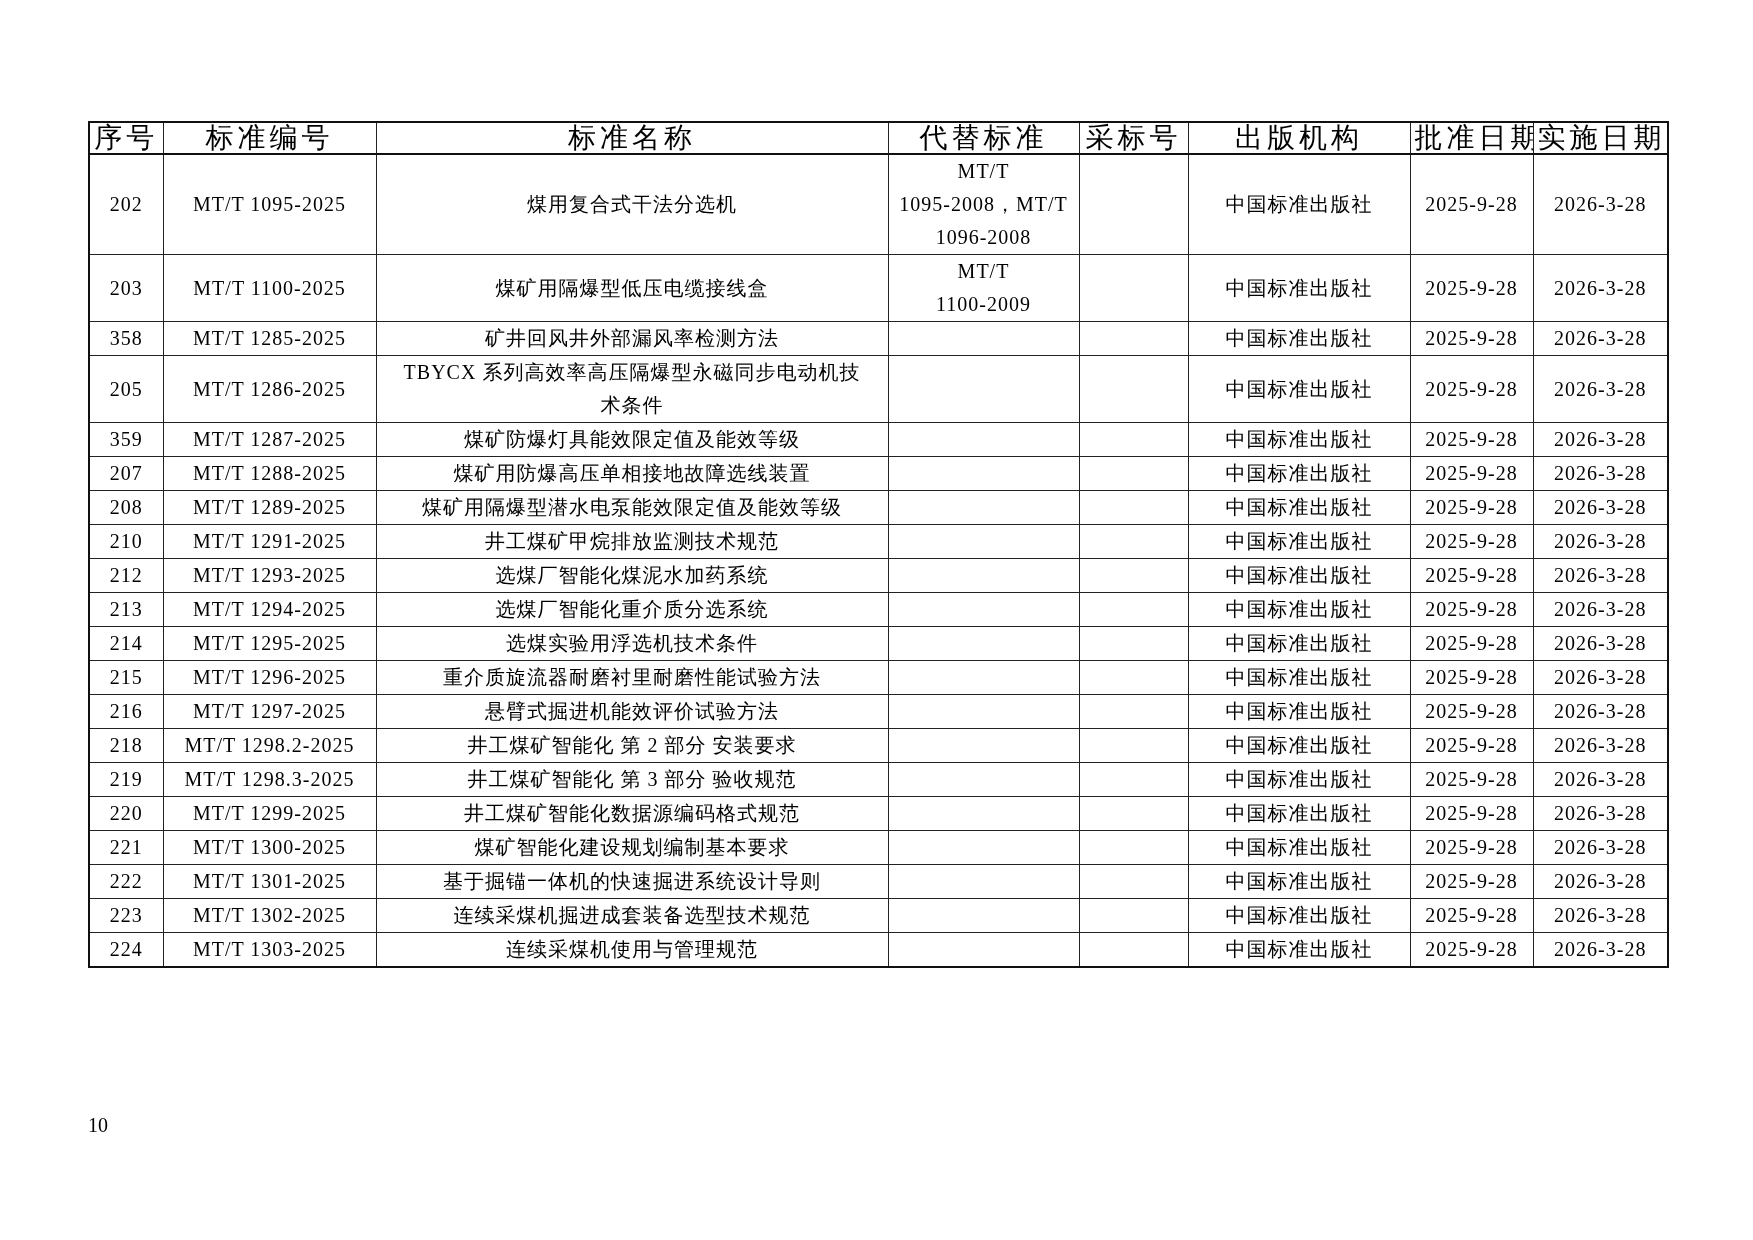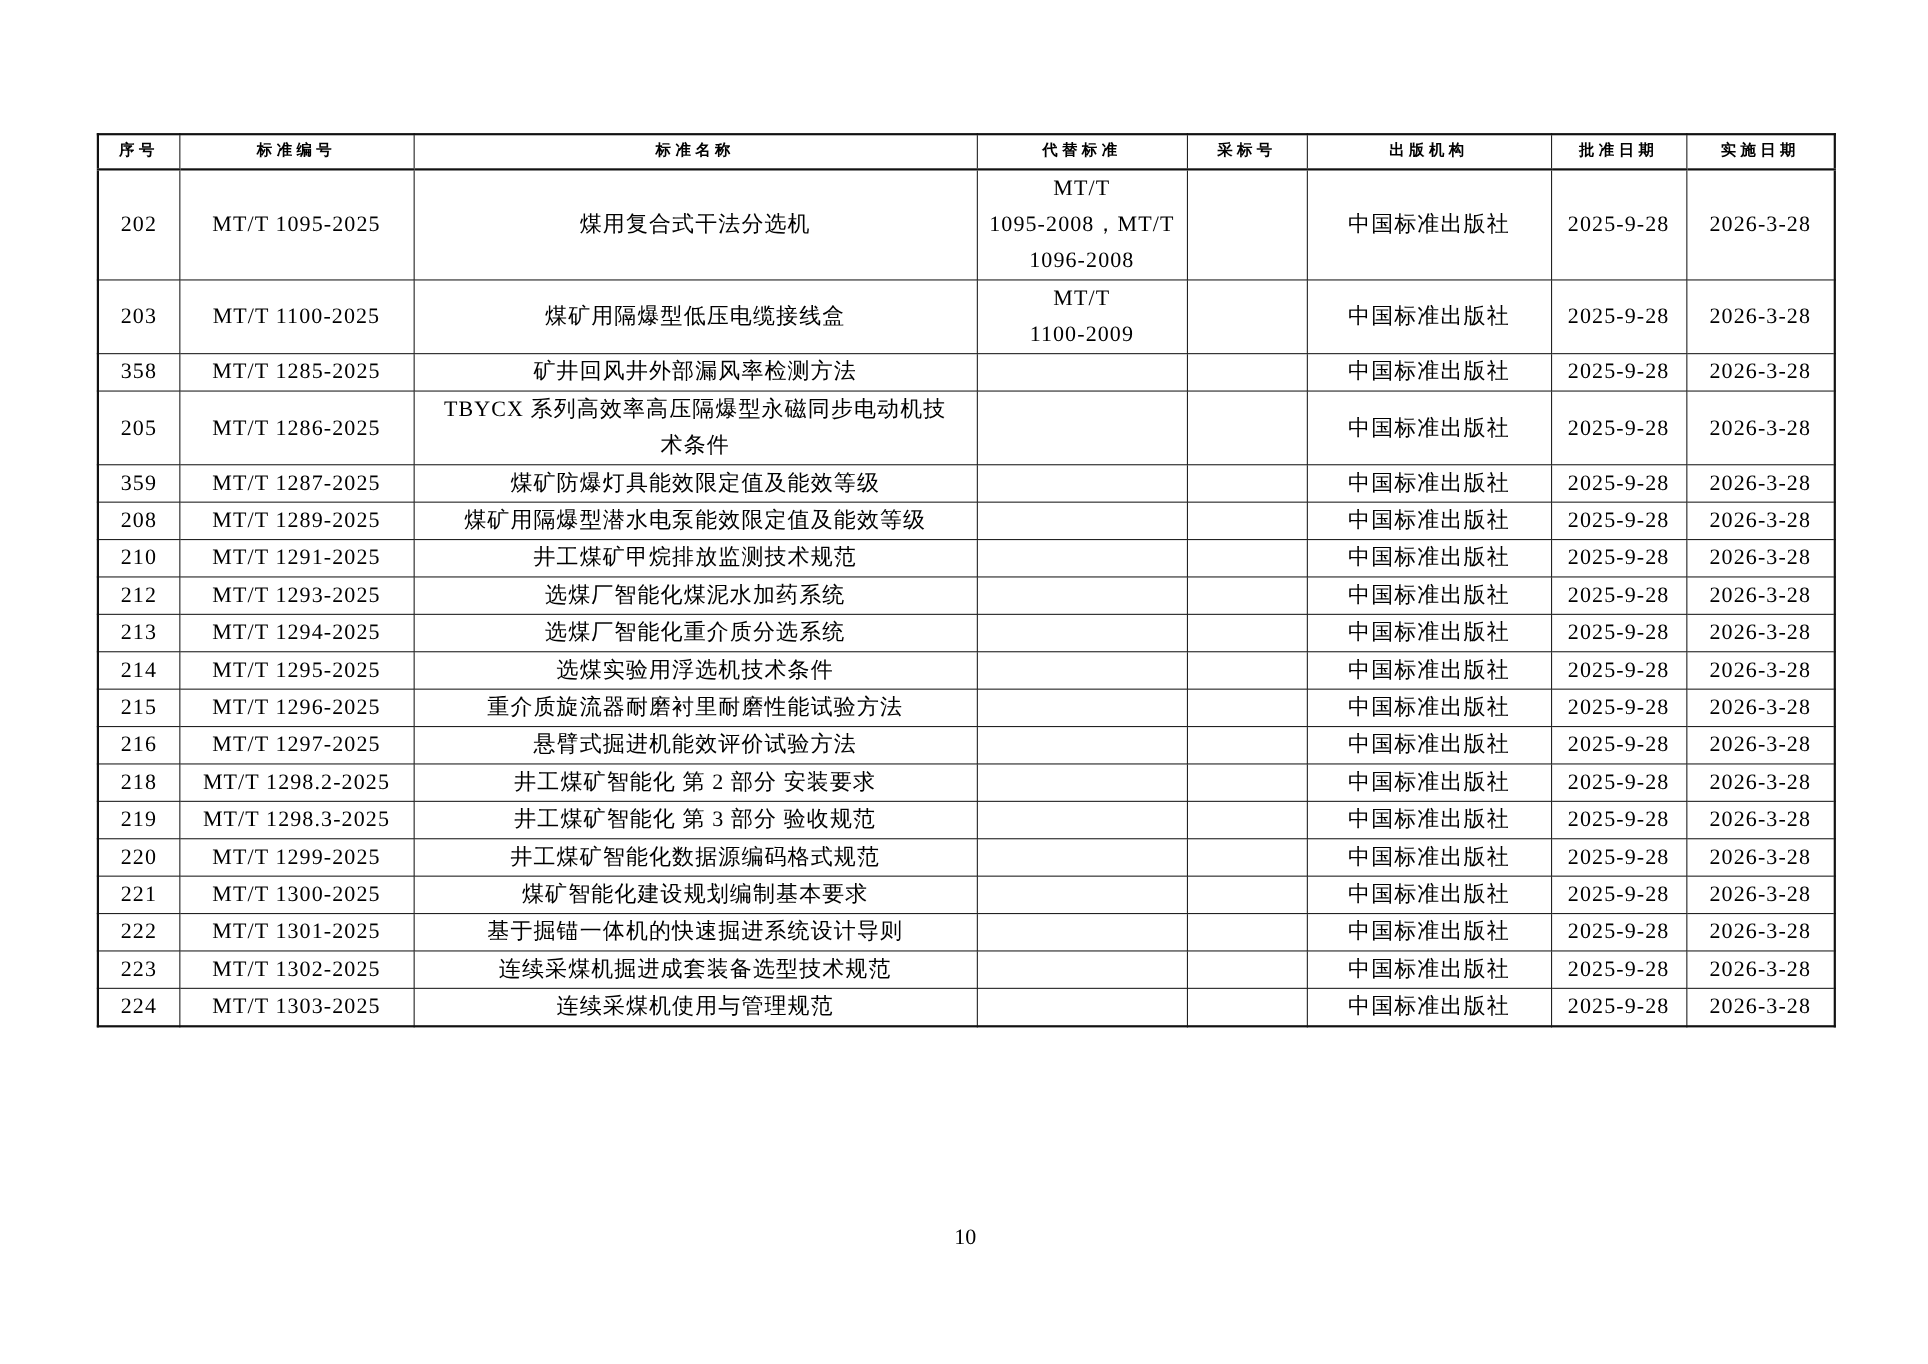--- a/index.html
+++ b/index.html
@@ -27,42 +27,42 @@
   }
   .standards-table th,
   .standards-table td {
     border: 1px solid #222222;
     text-align: center;
     vertical-align: middle;
     padding: 0 4px;
     overflow: hidden;
   }
   .standards-table th {
-    font-size: 14px;
-    font-weight: bold;
+    font-size: 28px;
+    font-weight: normal;
     letter-spacing: 4px;
     height: 30px;
     line-height: 30px;
     border-bottom: 2px solid #111111;
     white-space: nowrap;
     margin-left: 24px;
   }
   .standards-table td {
     font-size: 20px;
     line-height: 33px;
     letter-spacing: 1px;
     height: 33px;
     white-space: pre-line;
   }
   .page-number {
     position: absolute;
     left: 88px;
     top: 1110px;
     width: 1579px;
-    text-align: center;
+    text-align: left;
     font-size: 20px;
     line-height: 30px;
   }
 </style>
 </head>
 <body>
 
 <div class="page">
 
   <table class="standards-table">
@@ -137,20 +137,30 @@
       <td>359</td>
       <td>MT/T 1287-2025</td>
       <td>煤矿防爆灯具能效限定值及能效等级</td>
       <td></td>
       <td></td>
       <td>中国标准出版社</td>
       <td>2025-9-28</td>
       <td>2026-3-28</td>
     </tr>
         <tr>
+      <td>207</td>
+      <td>MT/T 1288-2025</td>
+      <td>煤矿用防爆高压单相接地故障选线装置</td>
+      <td></td>
+      <td></td>
+      <td>中国标准出版社</td>
+      <td>2025-9-28</td>
+      <td>2026-3-28</td>
+    </tr>
+        <tr>
       <td>208</td>
       <td>MT/T 1289-2025</td>
       <td>煤矿用隔爆型潜水电泵能效限定值及能效等级</td>
       <td></td>
       <td></td>
       <td>中国标准出版社</td>
       <td>2025-9-28</td>
       <td>2026-3-28</td>
     </tr>
         <tr>

